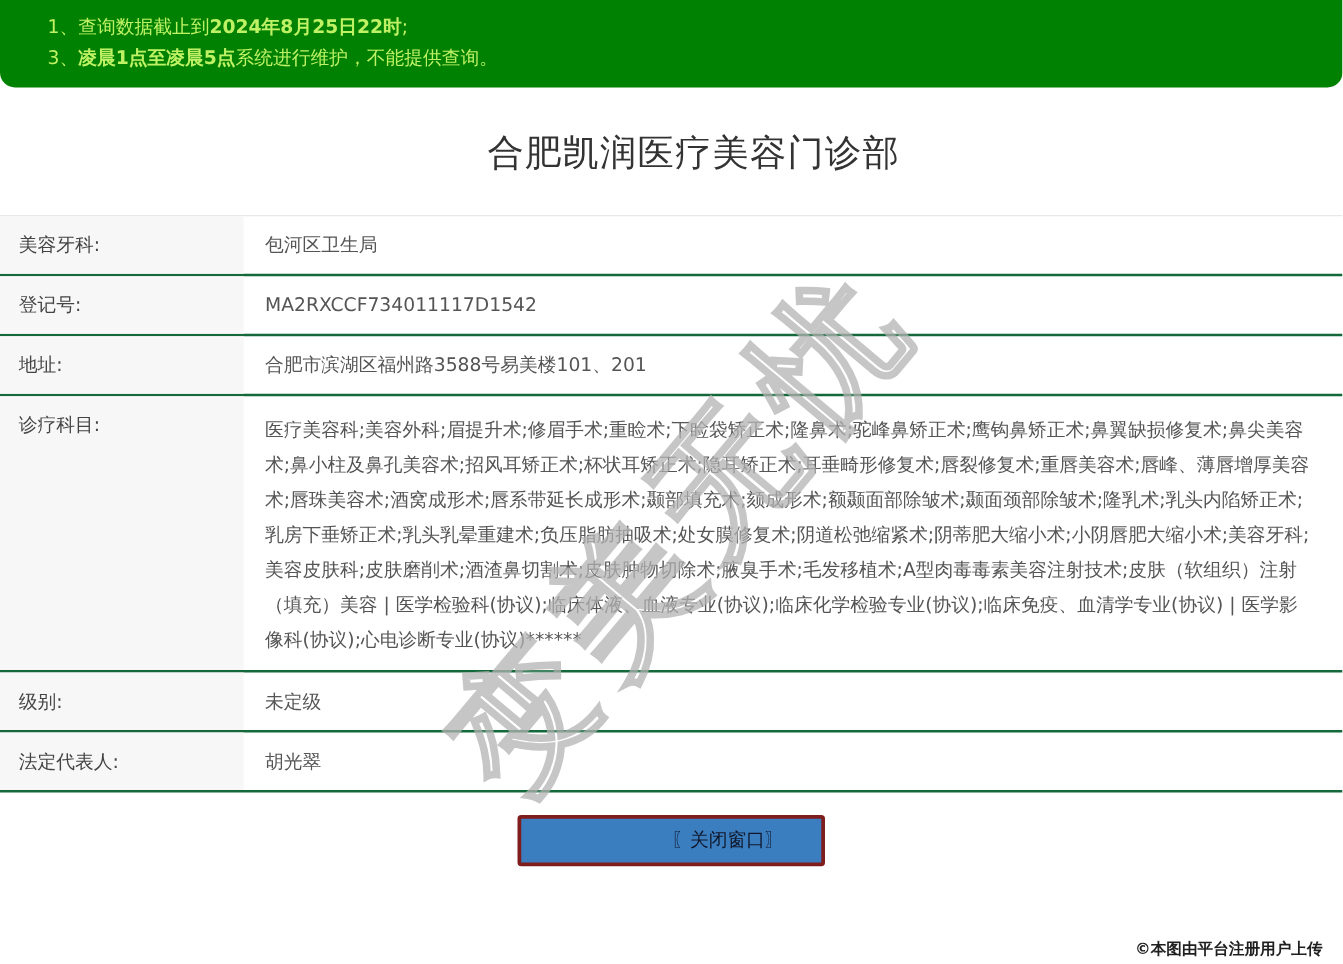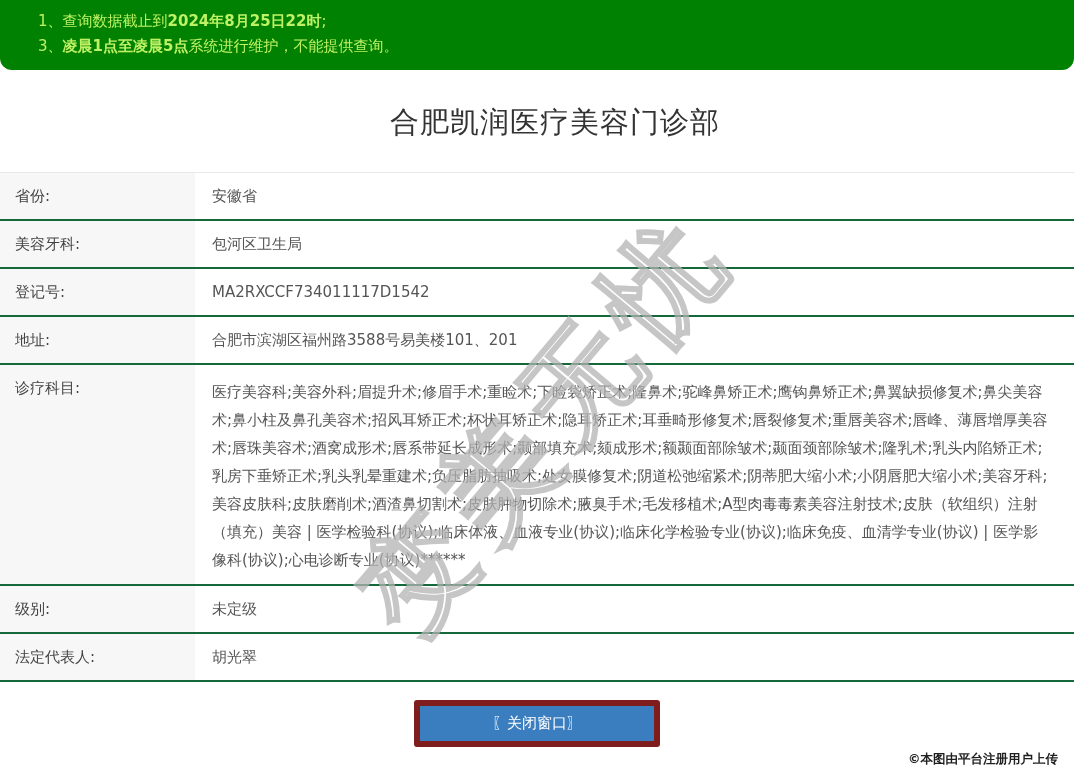--- a/index.html
+++ b/index.html
@@ -58,26 +58,27 @@
     line-height:20px;
   }
   .info-value.multiline { line-height:28px; padding-bottom:10px; }
   
   .btn-wrap { text-align:center; margin-top:18px; }
   .close-button {
     display:inline-block;
     min-width:246px;
     padding:8px 30px;
     background:#3b7ec0;
-    border:6px solid #7f1d1d;
+    border:3px solid #7f1d1d;
     border-radius:3px;
-    color:#ffffff;
+    color:#0f172a;
     font-size:15px;
     font-family:inherit;
     cursor:pointer;
+    text-align:right;
   }
   
   .watermark-diagonal {
     position:absolute;
     left:545px; top:425px;
     transform:translate(-50%,-50%) rotate(-50deg);
     font-size:112px;
     letter-spacing:14px;
     white-space:nowrap;
     color:rgba(255,255,255,0.25);
@@ -105,24 +106,20 @@
 
 <div class="notice-bar">
   <div class="notice-line"><span>1、</span><span>查询数据截止到</span><b>2024年8月25日22时</b><span>;</span></div>
   <div class="notice-line"><span>3、</span><span></span><b>凌晨1点至凌晨5点</b><span>系统进行维护，不能提供查询。</span></div>
 </div>
 
 <div class="page-title">合肥凯润医疗美容门诊部</div>
 
 <div class="info-table">
 
-  <div class="info-row">
-    <div class="info-label">省份:</div>
-    <div class="info-value">安徽省</div>
-  </div>
 
   <div class="info-row">
     <div class="info-label">美容牙科:</div>
     <div class="info-value">包河区卫生局</div>
   </div>
 
   <div class="info-row">
     <div class="info-label">登记号:</div>
     <div class="info-value">MA2RXCCF734011117D1542</div>
   </div>

